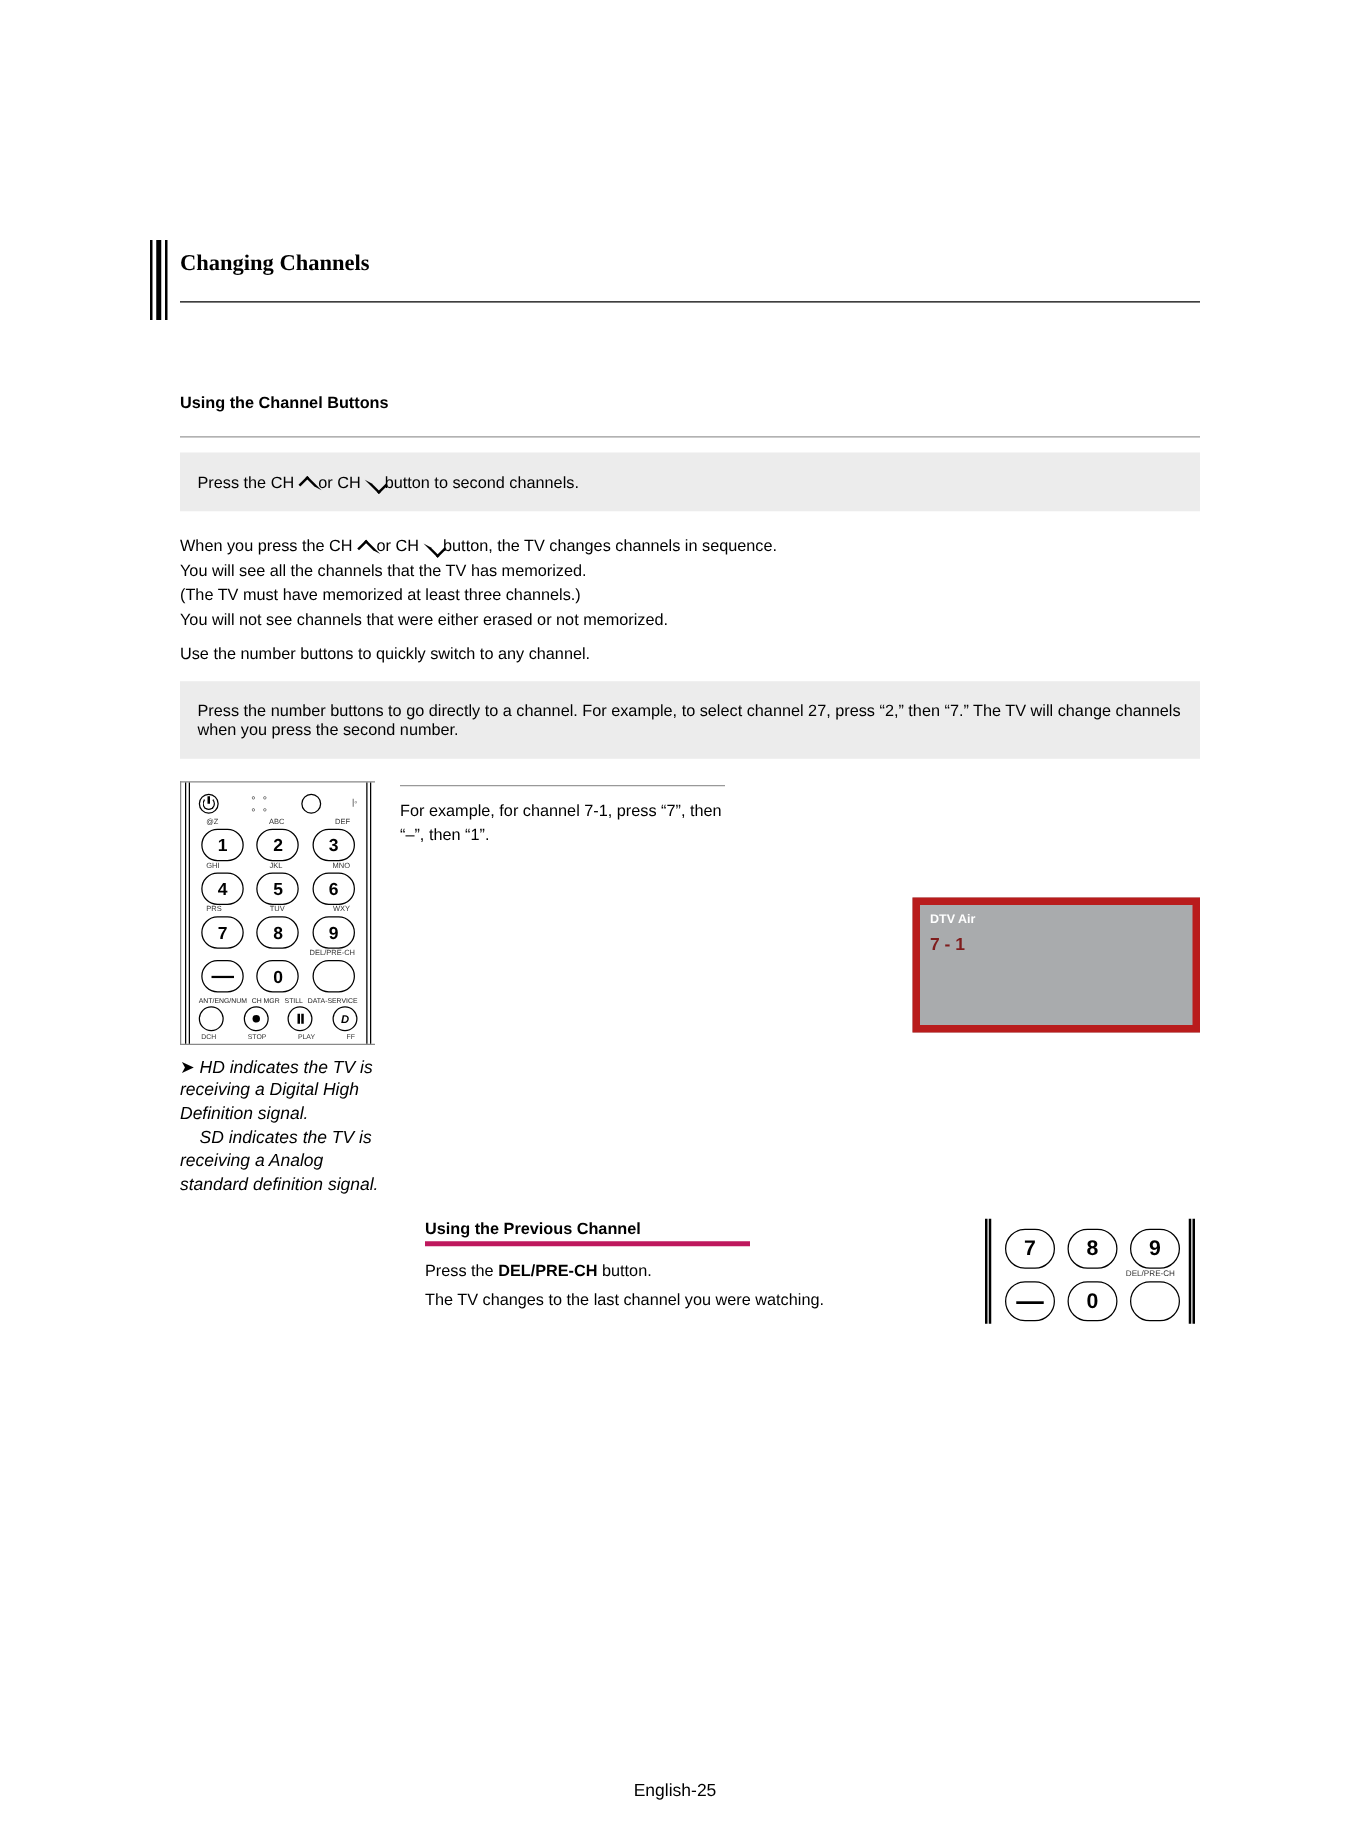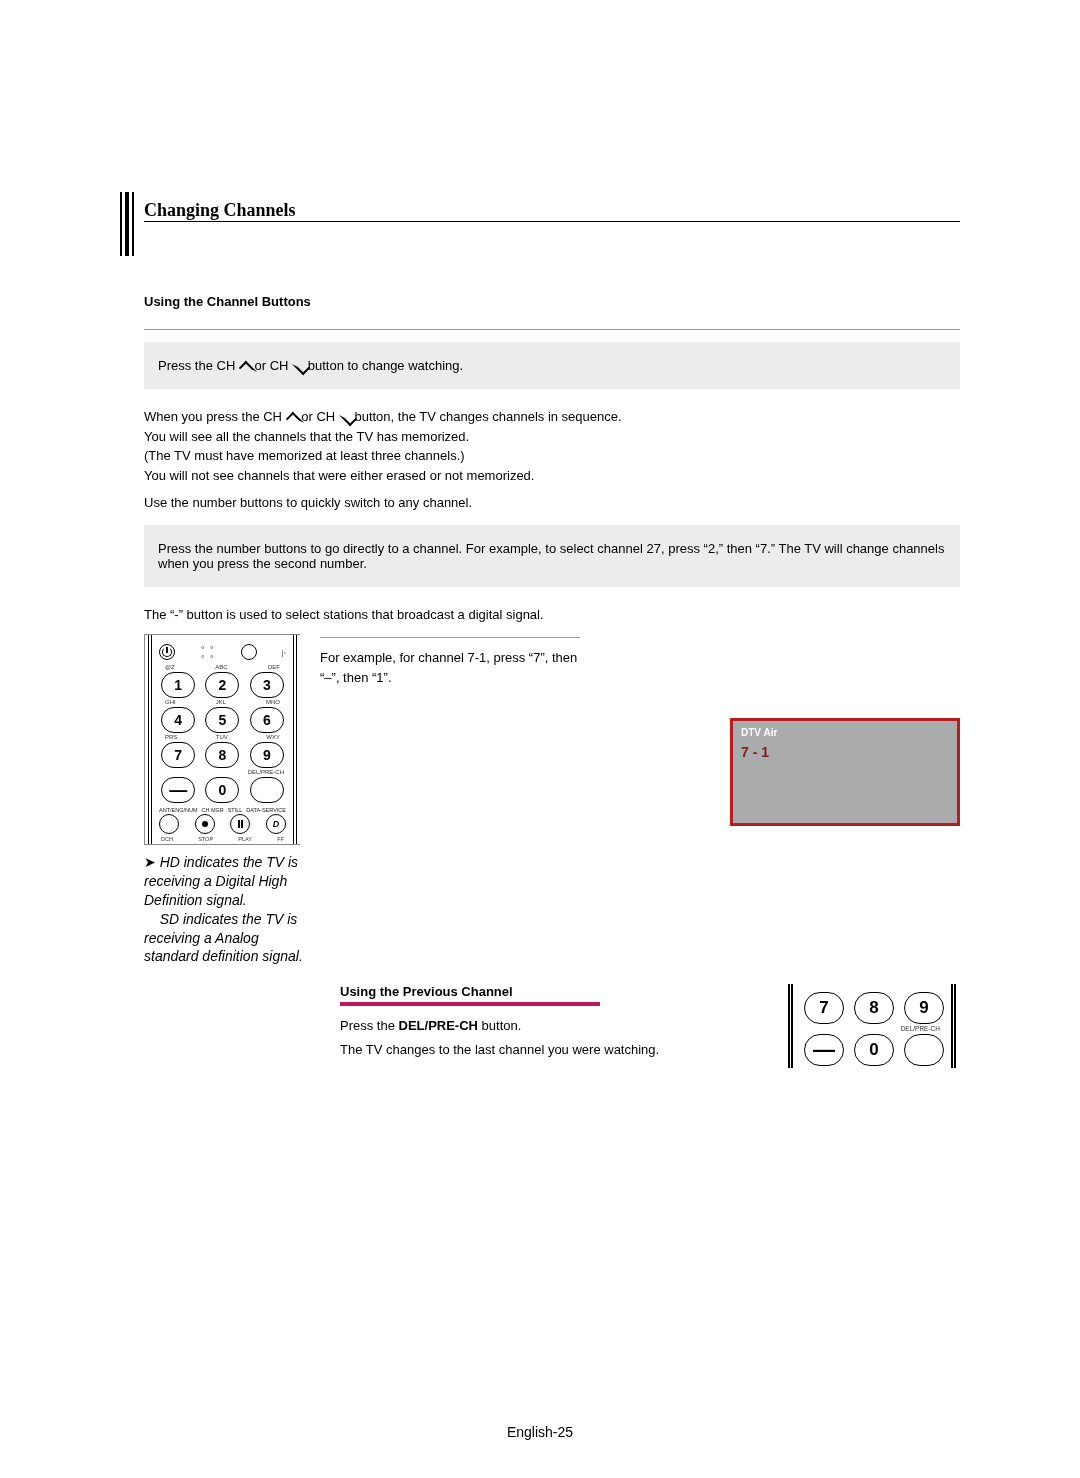--- a/index.html
+++ b/index.html
@@ -33,21 +33,21 @@
     top: 0;
     width: 4px;
     height: 100%;
     background: #000;
   }
   .heading {
     font-family: "Times New Roman", Times, serif;
     font-size: 18px;
     font-weight: bold;
     border-bottom: 1px solid #000;
-    padding-bottom: 0;
+    padding-bottom: 20px;
     margin-left: 24px;
     margin-bottom: 72px;
   }
   .subheading {
     font-weight: bold;
     font-size: 13px;
     margin: 16px 0 0 24px;
     border-bottom: 1px solid #999;
     padding-bottom: 20px;
   }
@@ -243,21 +243,21 @@
   }
   .mid-col p { font-size: 13px; line-height: 1.5; margin: 0 0 6px 0; }
 
   .tv-thumb {
     position: absolute;
     right: 120px;
     top: 718px;
     width: 230px;
     height: 108px;
     background: #a9abad;
-    border: 3px solid #b91c1c;
+    border: 6px solid #b91c1c;
   }
   .tv-thumb .hdr {
     padding: 6px 8px;
     font-size: 10px; font-weight: bold; color: #fff;
   }
   .tv-thumb .ch {
     padding: 0 8px;
     font-size: 14px; font-weight: bold; color: #7f1d1d;
   }
 
@@ -328,37 +328,36 @@
   <div class="side-bar"></div>
 
   <div class="heading">Changing Channels</div>
 
   <div class="subheading">Using the Channel Buttons</div>
   <div class="gray-box">
     <span>Press the CH </span>
     <span class="chev chev-up outline"></span>
     <span> or CH </span>
     <span class="chev chev-down outline"></span>
-    <span> button to change watching.</span>
+    <span> button to second channels.</span>
   </div>
   <div class="body-text">
     <span>When you press the CH </span>
     <span class="chev chev-up outline"></span>
     <span> or CH </span>
     <span class="chev chev-down outline"></span>
     <span> button, the TV changes channels in sequence.</span><br>
     <span>You will see all the channels that the TV has memorized.</span><br>
     <span>(The TV must have memorized at least three channels.)</span><br>
     <span>You will not see channels that were either erased or not memorized.</span>
   </div>
 
   <div class="body-text">Use the number buttons to quickly switch to any channel.</div>
   <div class="gray-box">Press the number buttons to go directly to a channel. For example, to select channel 27, press “2,” then “7.” The TV will change channels when you press the second number.</div>
 
-  <div class="body-text">The “-” button is used to select stations that broadcast a digital signal.</div>
 
   <div class="flex-row" style="margin-top:10px;">
 
     <div class="remote-wrap">
       <div class="remote">
         <div class="rails left"></div>
         <div class="rails right"></div>
         <div class="remote-inner">
           <div class="toprow">
             <div class="power"></div>

